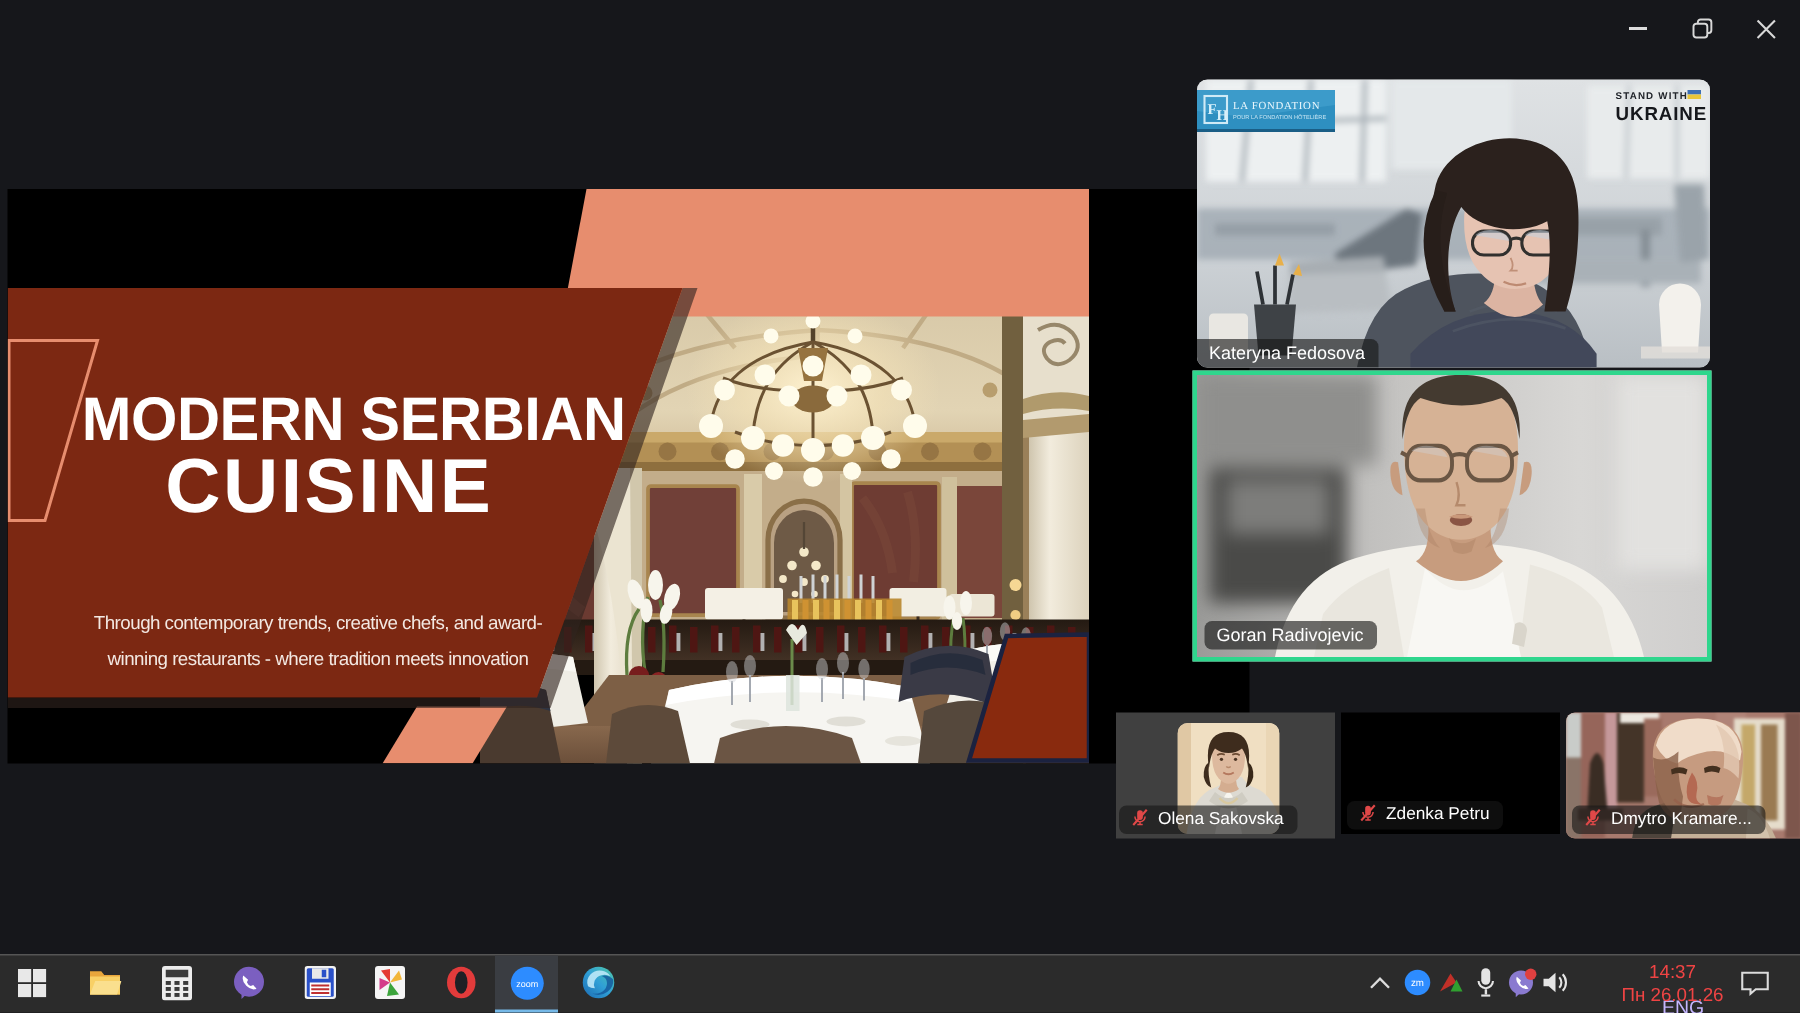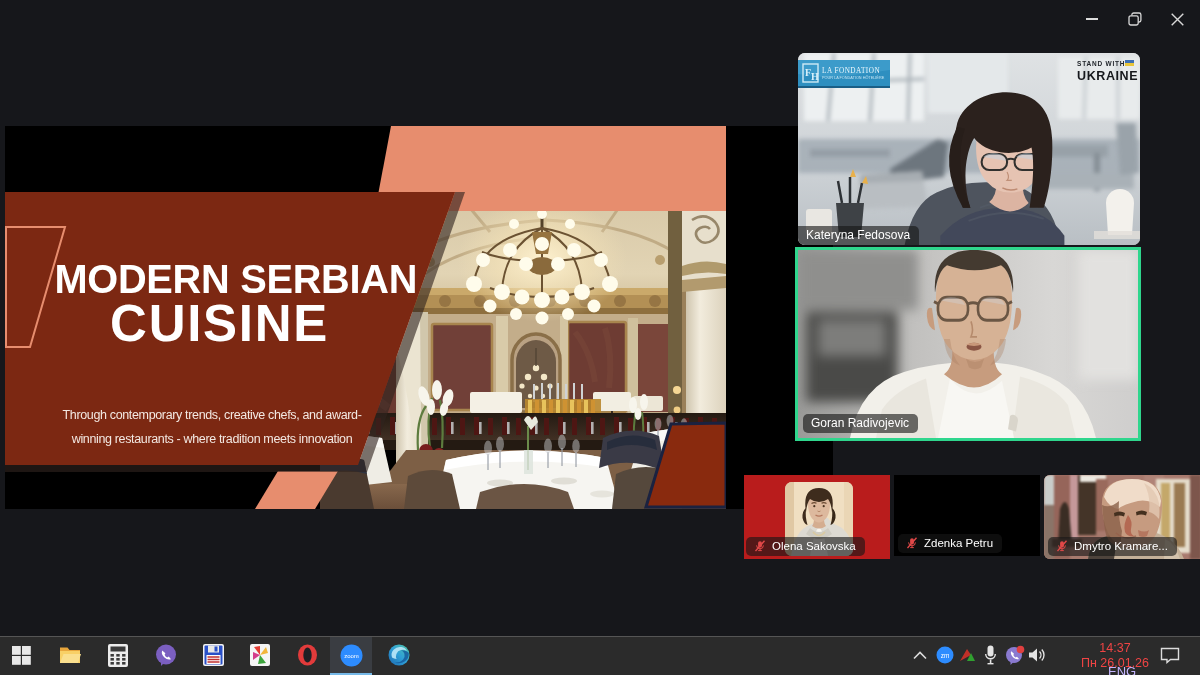--- a/index.html
+++ b/index.html
@@ -459,21 +459,21 @@
       <path d="M168 103 q8 -3 16 0 q-8 2.5 -16 0 Z" fill="#c9987a"></path>
 
       <path d="M152 98 q2 16 10 24 q-14 -4 -16 -24 Z" fill="#a87e62" opacity="0.35"></path>
       <path d="M202 98 q-2 16 -10 24 q14 -4 16 -24 Z" fill="#a87e62" opacity="0.35"></path>
       <path d="M168 116 q9 6 18 0 l-3 8 q-6 3 -12 0 Z" fill="#b08668" opacity="0.55"></path>
     </g>
   </svg>
   <div class="lbl" style="left:5px;bottom:5px;">Goran Radivojevic</div>
 </div>
 
-<div class="abs" id="t3" style="left:744px;top:475px;width:146px;height:84px;background:#b91c1c;">
+<div class="abs" id="t3" style="left:744px;top:475px;width:146px;height:84px;background:#404040;">
   <svg class="abs" style="left:41px;top:7px;" width="68" height="74" viewBox="0 0 68 74">
     <defs>
         <clipPath id="av">
           <rect width="68" height="74" rx="7"></rect>
         </clipPath>
       </defs>
     <g clip-path="url(#av)">
       <rect width="68" height="74" fill="#f0dfc2"></rect>
       <rect x="0" y="0" width="9" height="74" fill="#e0c8a4"></rect>
       <rect x="59" y="0" width="9" height="74" fill="#ead6b5"></rect>

